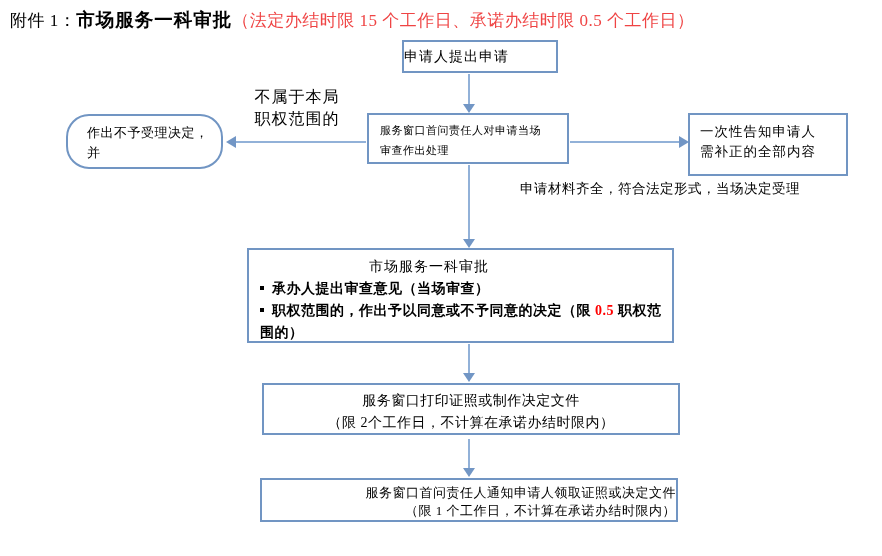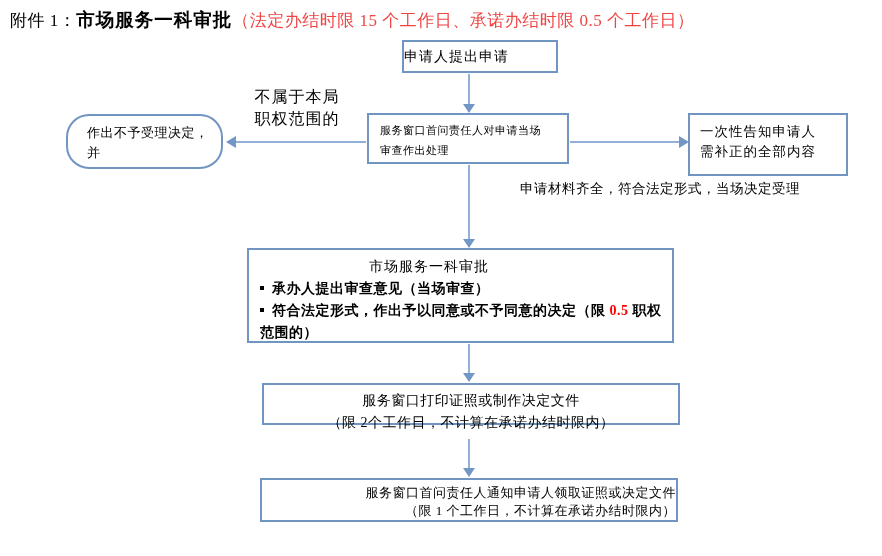--- a/index.html
+++ b/index.html
@@ -24,21 +24,21 @@
   .reject-box{left:66px;top:114px;width:157px;height:55px;font-size:13px;
     padding:7px 12px 0 19px;line-height:20px;letter-spacing:0.5px;border-radius:23px;}
   .supplement-box{left:688px;top:113px;width:160px;height:63px;font-size:13.5px;
     padding:8px 0 0 10px;line-height:20px;letter-spacing:1px;font-family:Liberation Mono, monospace;}
   .approval-box{left:247px;top:248px;width:427px;height:95px;font-size:14px;
     padding:6px 0 0 0;line-height:22px;letter-spacing:0.5px;}
   .approval-title{display:block;width:360px;text-align:center;letter-spacing:1px;}
   .bullet-line{display:block;padding-left:11px;font-weight:bold;}
   .bullet-line .sq{display:inline-block;width:4px;height:4px;background:#000;
     vertical-align:3px;margin-right:8px;}
-  .print-box{left:262px;top:383px;width:418px;height:42px;font-size:14px;
+  .print-box{left:262px;top:383px;width:418px;height:52px;font-size:14px;
     text-align:center;padding-top:5px;line-height:22px;letter-spacing:0.5px;}
   .notify-box{left:260px;top:478px;width:418px;height:44px;font-size:13px;
     text-align:right;padding-top:4px;line-height:18px;letter-spacing:0.5px;}
 
   .flow-label{position:absolute;background:transparent;}
   .reject-label{left:253px;top:86px;width:88px;text-align:center;font-size:16px;line-height:22px;letter-spacing:1px;}
   .supplement-label{left:575px;top:80px;font-size:13px;line-height:17px;letter-spacing:0.5px;}
   .accept-label{left:484px;top:180px;font-size:13.5px;letter-spacing:0.5px;white-space:nowrap;margin-left:36px;}
 
   .red{color:var(--highlight_red);}
@@ -103,21 +103,21 @@
   <div class="box supplement-box">
     <span class="ln">一次性告知申请人</span>
     <span class="ln">需补正的全部内容</span>
   </div>
 
   <div class="flow-label accept-label">申请材料齐全，符合法定形式，当场决定受理</div>
 
   <div class="box approval-box">
     <span class="approval-title">市场服务一科审批</span>
     <span class="bullet-line"><span class="sq"></span><span>承办人提出审查意见（当场审查）</span></span>
-    <span class="bullet-line"><span class="sq"></span><span>符合法定形式，作出予以同意或不予同意的决定（限 </span><span class="red">0.5</span><span> 职权范围的）</span></span>
+    <span class="bullet-line"><span class="sq"></span><span>职权范围的，作出予以同意或不予同意的决定（限 </span><span class="red">0.5</span><span> 职权范围的）</span></span>
   </div>
 
   <div class="box print-box">
     <span class="ln">服务窗口打印证照或制作决定文件</span>
     <span class="ln">（限 2个工作日，不计算在承诺办结时限内）</span>
   </div>
 
   <div class="box notify-box">
     <span class="ln">服务窗口首问责任人通知申请人领取证照或决定文件</span>
     <span class="ln">（限 1 个工作日，不计算在承诺办结时限内）</span>

